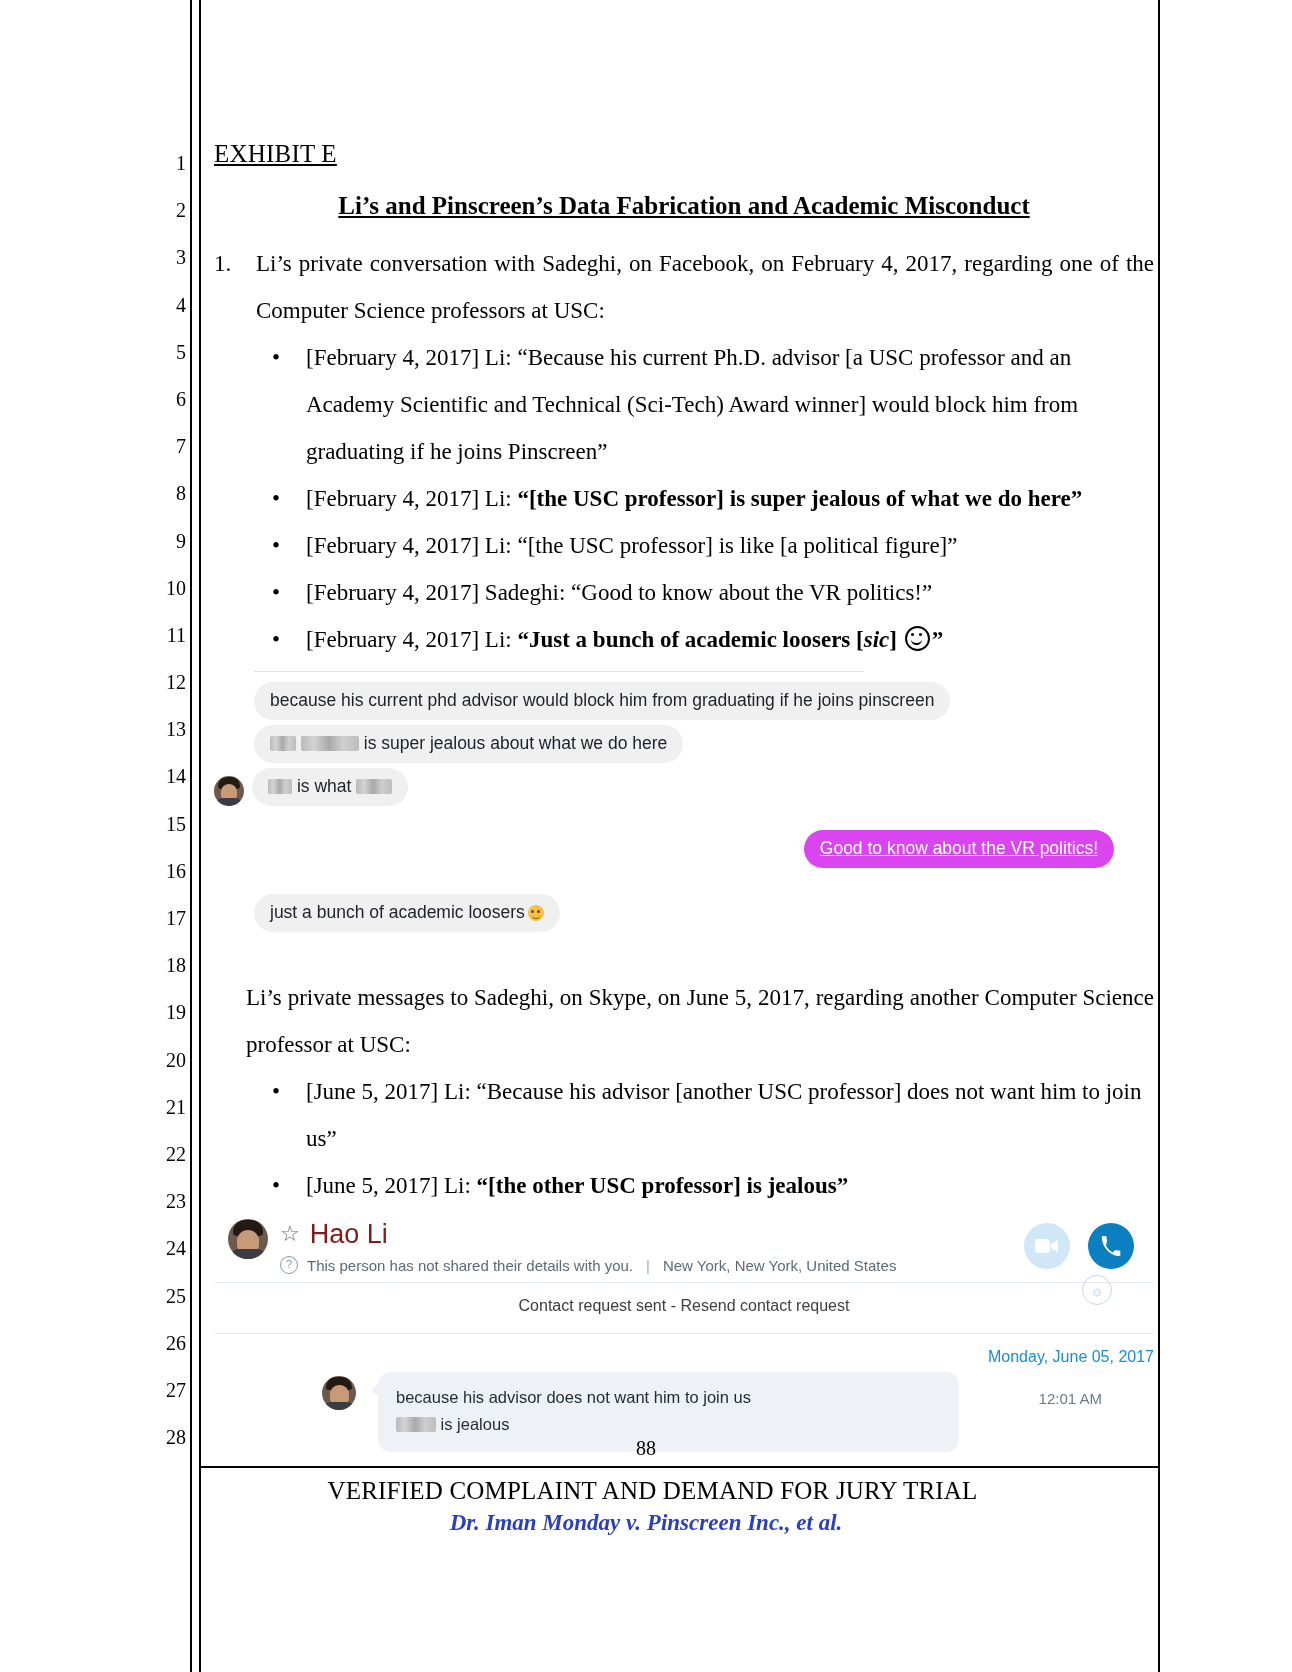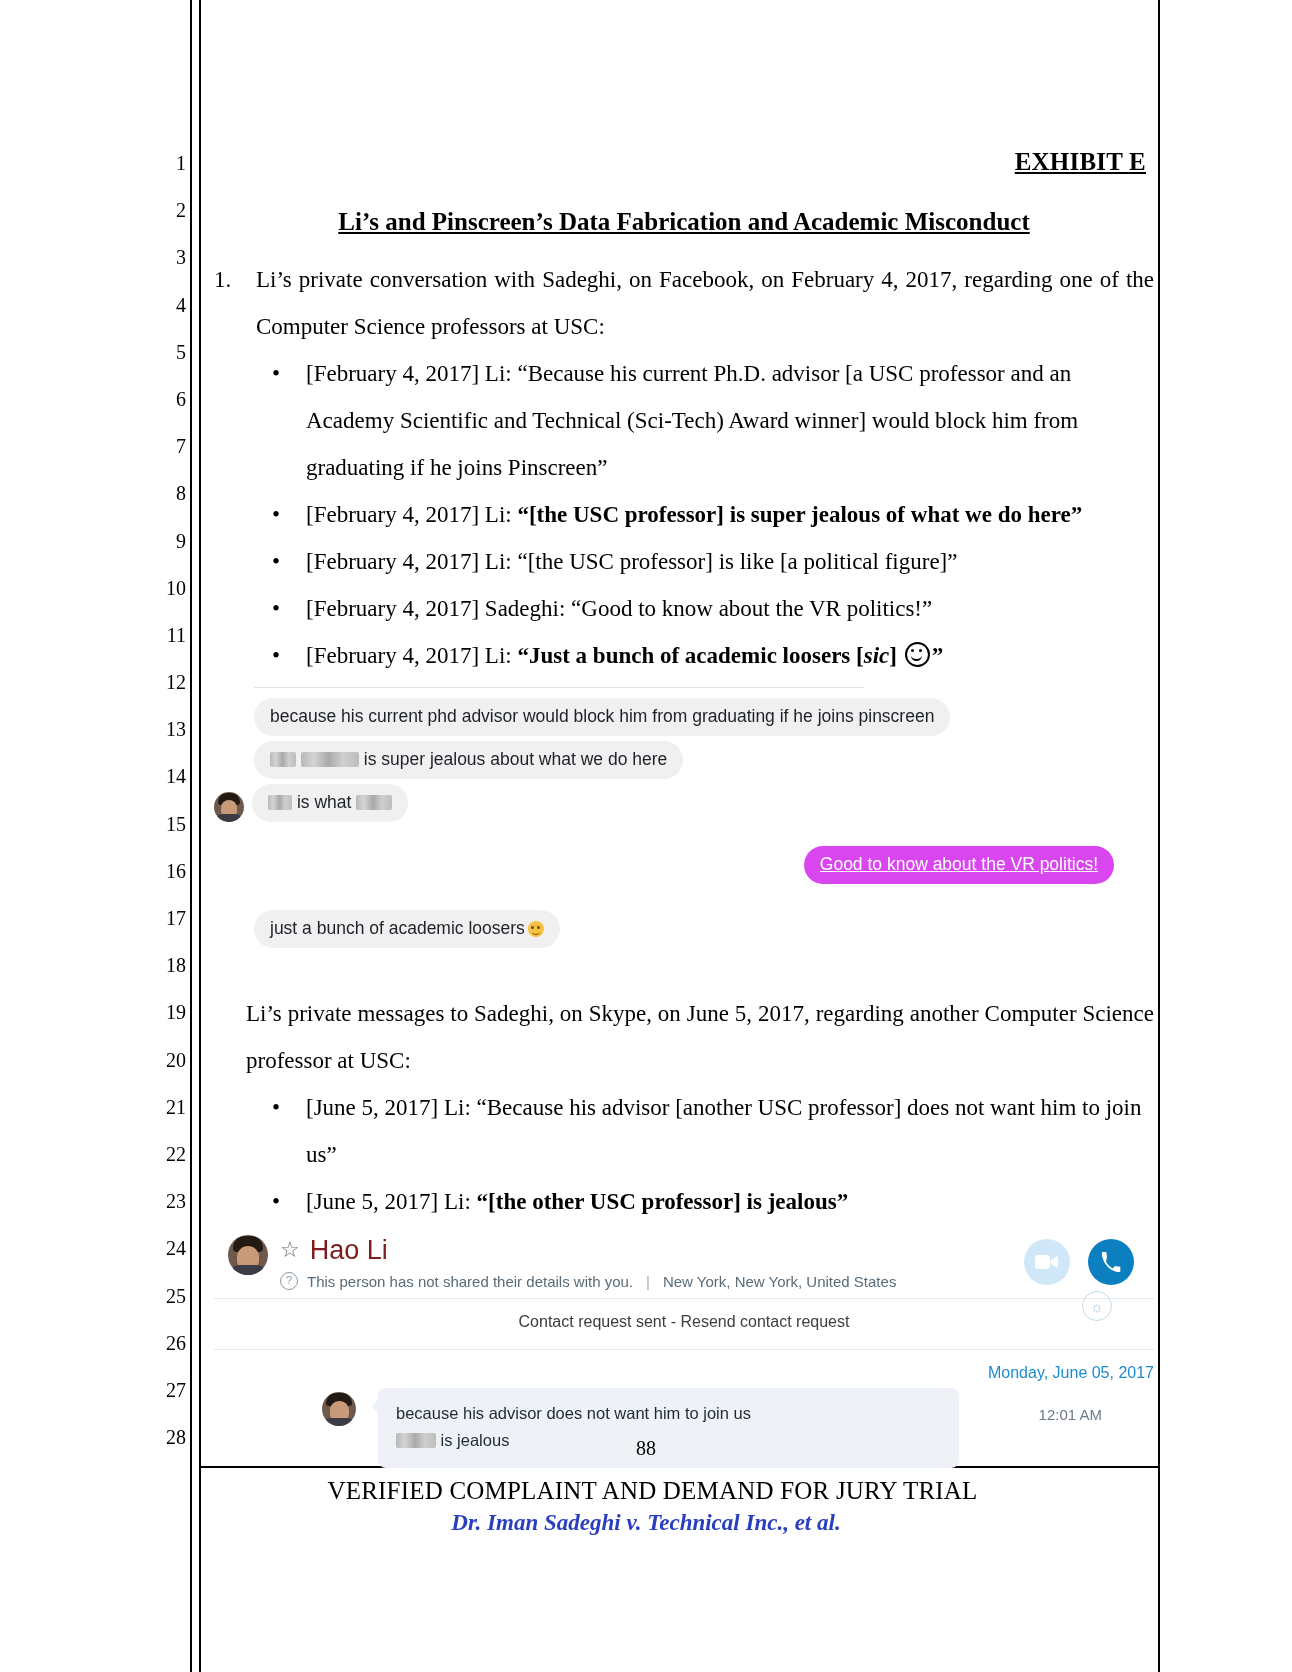--- a/index.html
+++ b/index.html
@@ -27,23 +27,23 @@
     font-family:"Liberation Serif", serif;
     font-size:20px;
     color:#000;
   }
 
   
   #content{
     position:absolute;left:214px;top:136px;width:940px;
   }
   .exhibit-title{
-    text-align:right;font-weight:bold;font-size:25px;
+    text-align:left;font-weight:normal;font-size:25px;
     text-decoration:underline;letter-spacing:.2px;
-    margin:8px;padding-top:4px;
+    margin:0;padding-top:4px;
   }
   .exhibit-sub{
     text-align:center;font-weight:bold;font-size:25px;
     text-decoration:underline;
     margin:0;padding-top:24px;
   }
   .numitem{
     display:flex;margin-top:20px;font-size:23px;line-height:47px;
   }
   .numitem .marker{width:42px;flex:0 0 42px;}
@@ -149,21 +149,21 @@
   .sk-divider{height:1px;background:#e4e9ed;margin-top:4px;}
   .sk-request{text-align:center;font-size:16px;color:#3b3b3b;padding:14px 0 14px 0;}
   .sk-request a{color:#404040;text-decoration:none;}
   .sk-date{text-align:right;font-size:16px;color:#1e8bcd;padding:14px 0 6px 0;}
   .sk-msg-row{display:flex;align-items:flex-start;padding-left:112px;position:relative;}
   .sk-msg-avatar{width:34px;height:34px;border-radius:50%;position:absolute;left:108px;top:4px;overflow:hidden;background:#6d5a4c;}
   .sk-msg-avatar .hair{position:absolute;left:4px;top:1px;width:26px;height:13px;background:#241a14;border-radius:13px 13px 4px 4px;}
   .sk-msg-avatar .face{position:absolute;left:8px;top:9px;width:19px;height:21px;background:#c99a78;border-radius:9px 9px 8px 8px;}
   .sk-msg-avatar .body{position:absolute;left:1px;bottom:0;width:32px;height:8px;background:#3b3b45;border-radius:8px 8px 0 0;}
   .sk-bubble{
-    margin-left:52px;background:#eef1f5;border-radius:8px;
+    margin-left:52px;background:#eef1f5;border-radius:13px;
     padding:12px 18px 14px 18px;width:545px;
     font-size:16.5px;color:#1f2a33;line-height:27px;position:relative;
   }
   .sk-bubble::before{
     content:"";position:absolute;left:-7px;top:11px;border-top:7px solid transparent;
     border-bottom:7px solid transparent;border-right:8px solid #eef1f5;
   }
   .sk-time{position:absolute;right:52px;top:18px;font-size:15px;color:#6d7b86;}
 
   
@@ -347,15 +347,15 @@
           <div><span class="redact" style="width:40px"></span> <span>is jealous</span></div>
         </div>
         <div class="sk-time">12:01 AM</div>
       </div>
     </div>
 
   </div>
 
   <div id="pagenum">88</div>
   <div id="footer1">VERIFIED COMPLAINT AND DEMAND FOR JURY TRIAL</div>
-  <div id="footer2">Dr. Iman Sadeghi v. Technical Inc., et al.</div>
+  <div id="footer2">Dr. Iman Monday v. Pinscreen Inc., et al.</div>
 
 </div>
 
 </body></html>

